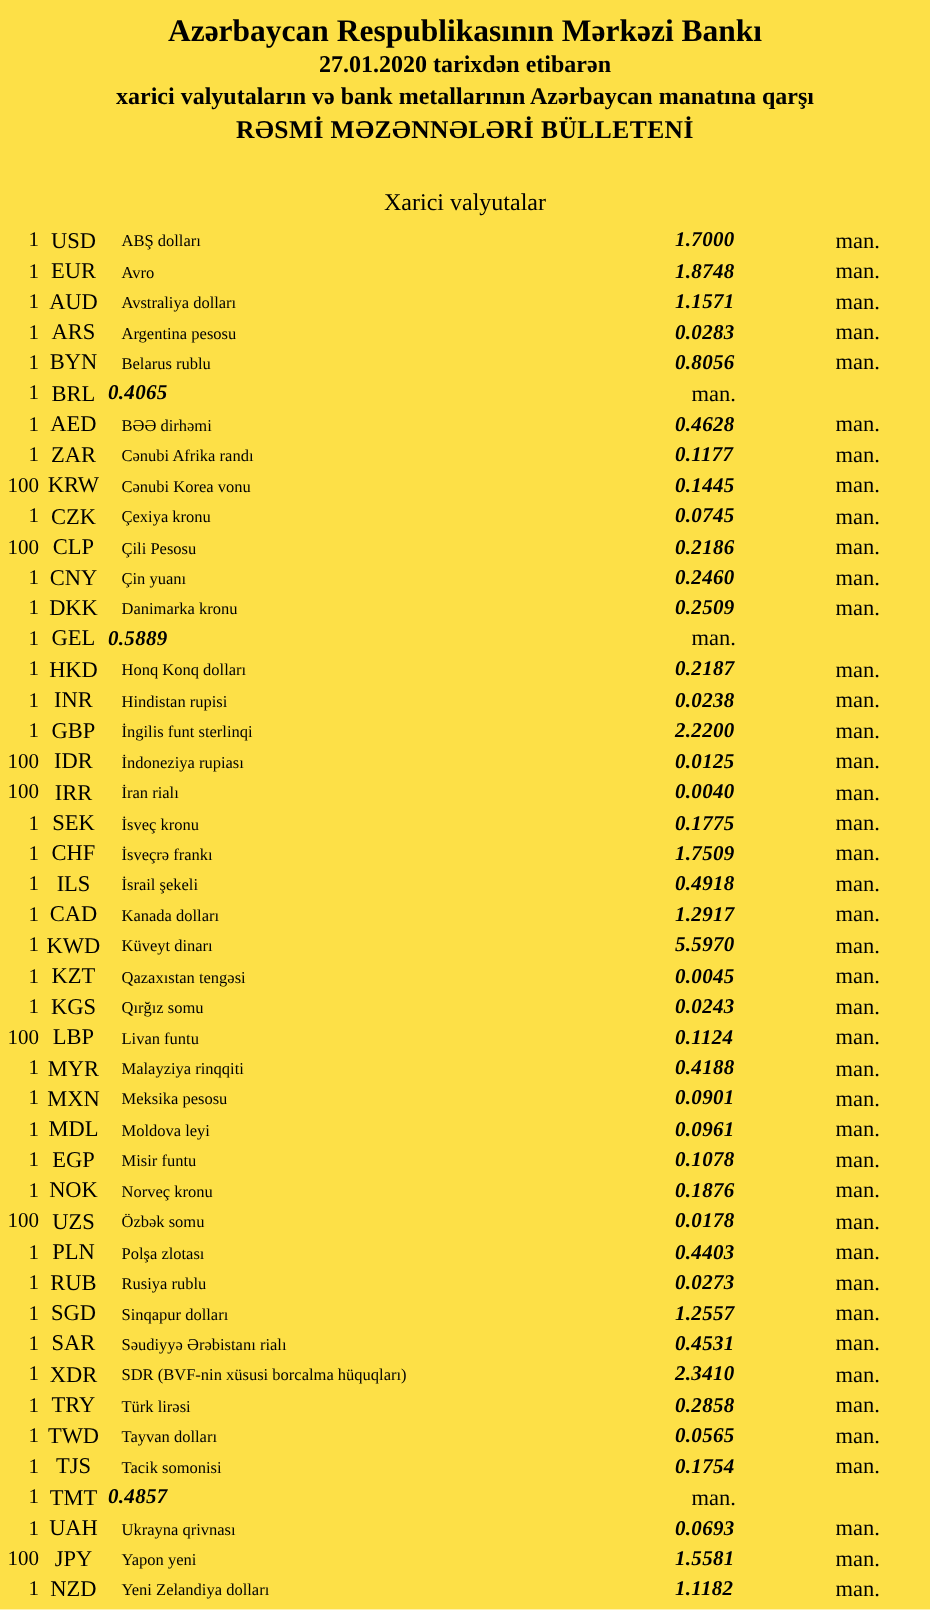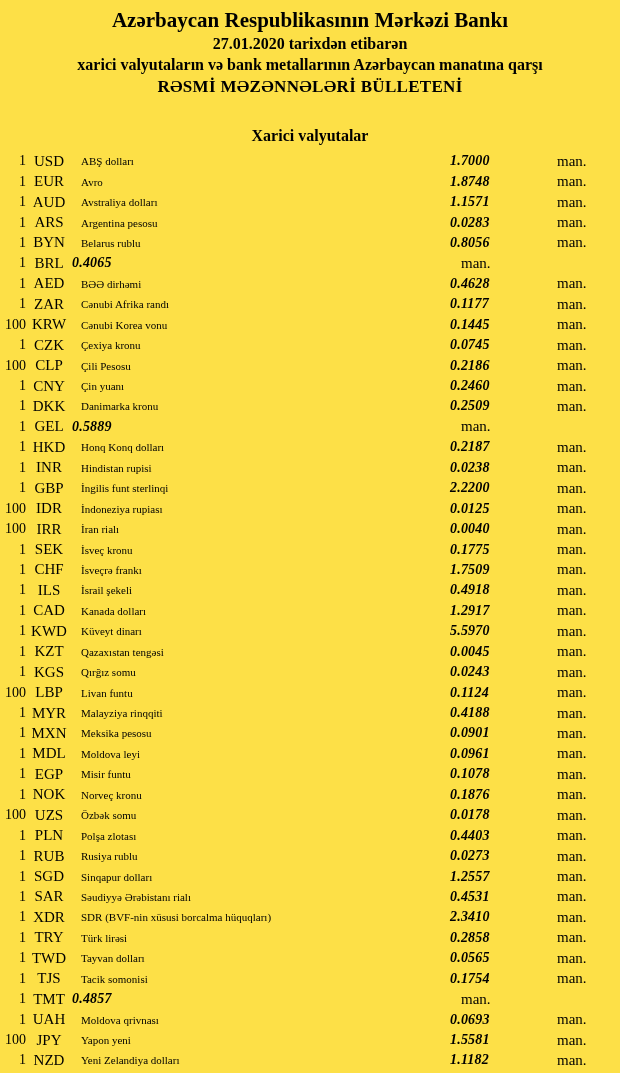--- a/index.html
+++ b/index.html
@@ -32,21 +32,21 @@
   }
   .doc-bulletin {
     text-align: center;
     font-weight: bold;
     font-size: 17px;
     line-height: 23px;
     letter-spacing: 0.3px;
   }
   .section-title {
     text-align: center;
-    font-weight: bold;
+    font-weight: normal;
     font-size: 16px;
     line-height: 20px;
     margin-top: 28px;
   }
   .rates-table {
     margin-top: 5px;
   }
   .rate-row {
     display: grid;
     grid-template-columns: 26px 46px 1fr 96px 54px;
@@ -383,21 +383,21 @@
   </div>
       <div class="rate-row">
     <span class="cell-qty">1</span>
     <span class="cell-code">TMT</span>
     <span class="cell-rate">0.4857</span>
     <span class="cell-unit">man.</span>
   </div>
       <div class="rate-row">
     <span class="cell-qty">1</span>
     <span class="cell-code">UAH</span>
-    <span class="cell-name">Moldova qrivnası</span>
+    <span class="cell-name">Ukrayna qrivnası</span>
     <span class="cell-rate">0.0693</span>
     <span class="cell-unit">man.</span>
   </div>
       <div class="rate-row">
     <span class="cell-qty">100</span>
     <span class="cell-code">JPY</span>
     <span class="cell-name">Yapon yeni</span>
     <span class="cell-rate">1.5581</span>
     <span class="cell-unit">man.</span>
   </div>

